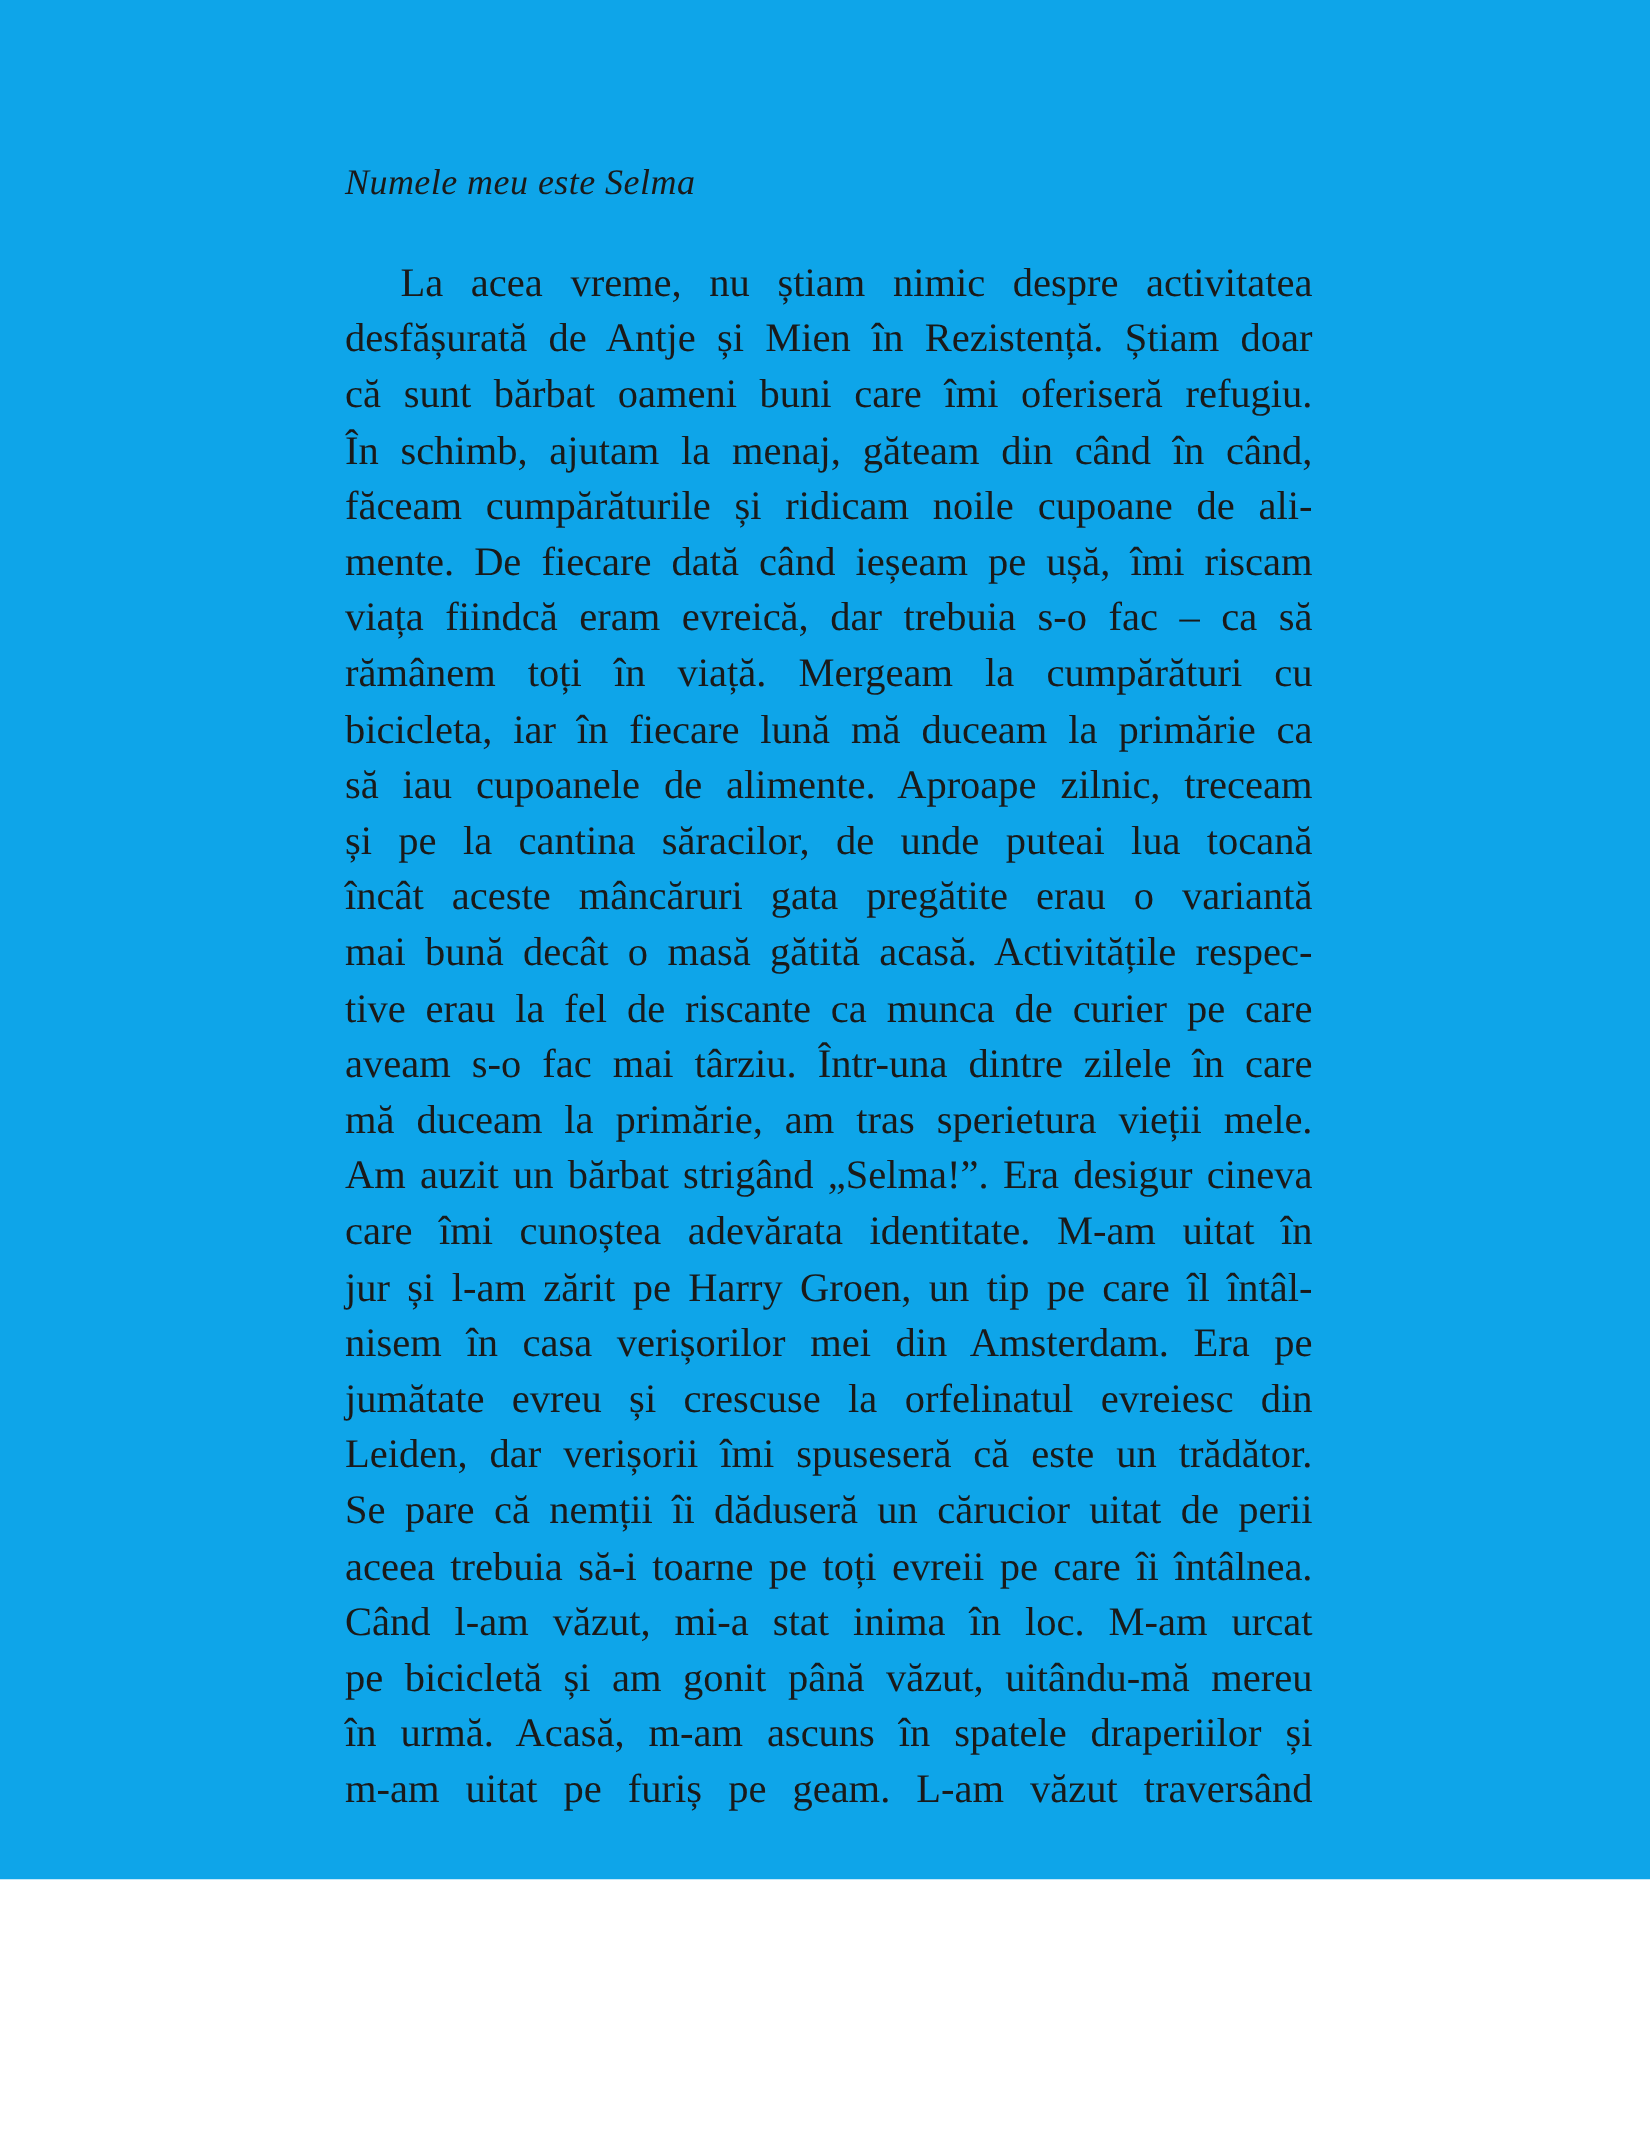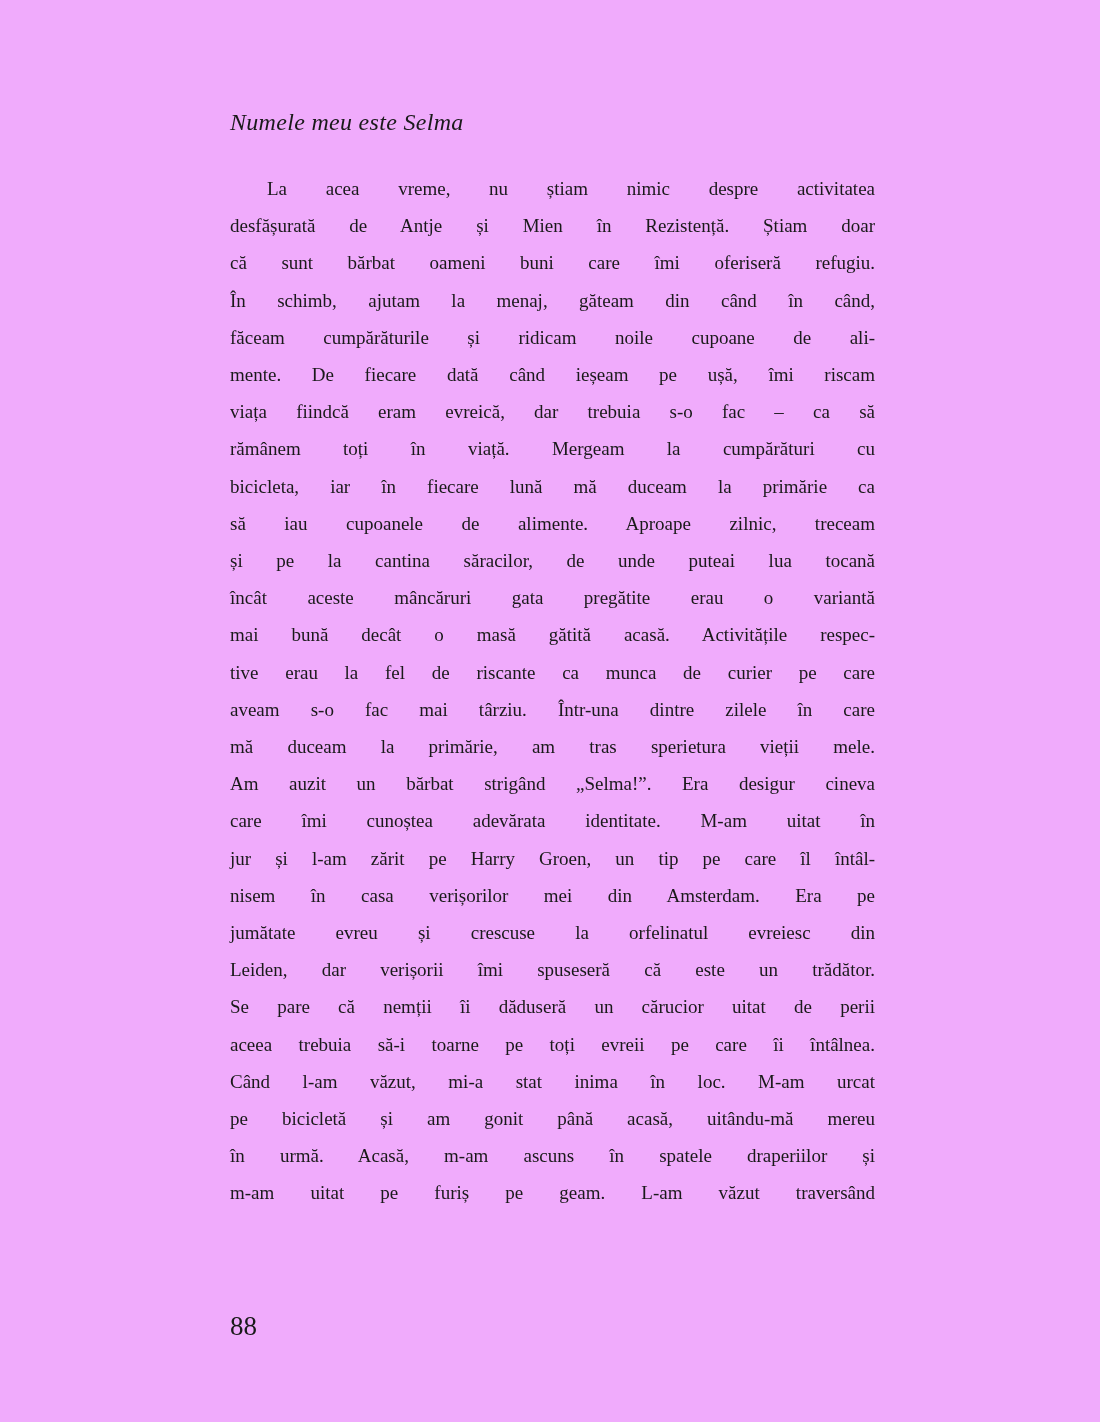--- a/index.html
+++ b/index.html
@@ -3,42 +3,42 @@
 <meta charset="utf-8">
 <style>
   html, body {
     margin: 0;
     padding: 0;
     background: #ffffff;
   }
   .page {
     position: relative;
     width: 1100px;
-    height: 1422px;
-    background: #f0abfc;
+    height: 1253px;
+    background: #0ea5e9;
     font-family: "Liberation Serif", serif;
     color: #1a1a1a;
     overflow: hidden;
   }
   .running-head {
     position: absolute;
     left: 230px;
     top: 110px;
     font-size: 24px;
     font-style: italic;
     line-height: 1;
     letter-spacing: 0.3px;
     white-space: nowrap;
   }
   .body-text {
     position: absolute;
     left: 230px;
     top: 170px;
     width: 645px;
-    font-size: 19px;
+    font-size: 27px;
     line-height: 37.2px;
   }
   .body-text .line {
     text-align: justify;
     text-align-last: justify;
     white-space: normal;
   }
   .body-text .line:first-child {
     text-indent: 37px;
   }
@@ -75,19 +75,19 @@
       <div class="line">mă duceam la primărie, am tras sperietura vieții mele.</div>
       <div class="line">Am auzit un bărbat strigând „Selma!”. Era desigur cineva</div>
       <div class="line">care îmi cunoștea adevărata identitate. M-am uitat în</div>
       <div class="line">jur și l-am zărit pe Harry Groen, un tip pe care îl întâl-</div>
       <div class="line">nisem în casa verișorilor mei din Amsterdam. Era pe</div>
       <div class="line">jumătate evreu și crescuse la orfelinatul evreiesc din</div>
       <div class="line">Leiden, dar verișorii îmi spuseseră că este un trădător.</div>
       <div class="line">Se pare că nemții îi dăduseră un cărucior uitat de perii</div>
       <div class="line">aceea trebuia să-i toarne pe toți evreii pe care îi întâlnea.</div>
       <div class="line">Când l-am văzut, mi-a stat inima în loc. M-am urcat</div>
-      <div class="line">pe bicicletă și am gonit până acasă, uitându-mă mereu</div>
+      <div class="line">pe bicicletă și am gonit până văzut, uitându-mă mereu</div>
       <div class="line">în urmă. Acasă, m-am ascuns în spatele draperiilor și</div>
       <div class="line">m-am uitat pe furiș pe geam. L-am văzut traversând</div>
     </div>
 
   <div class="page-number">88</div>
 </div>
 
 </body></html>

